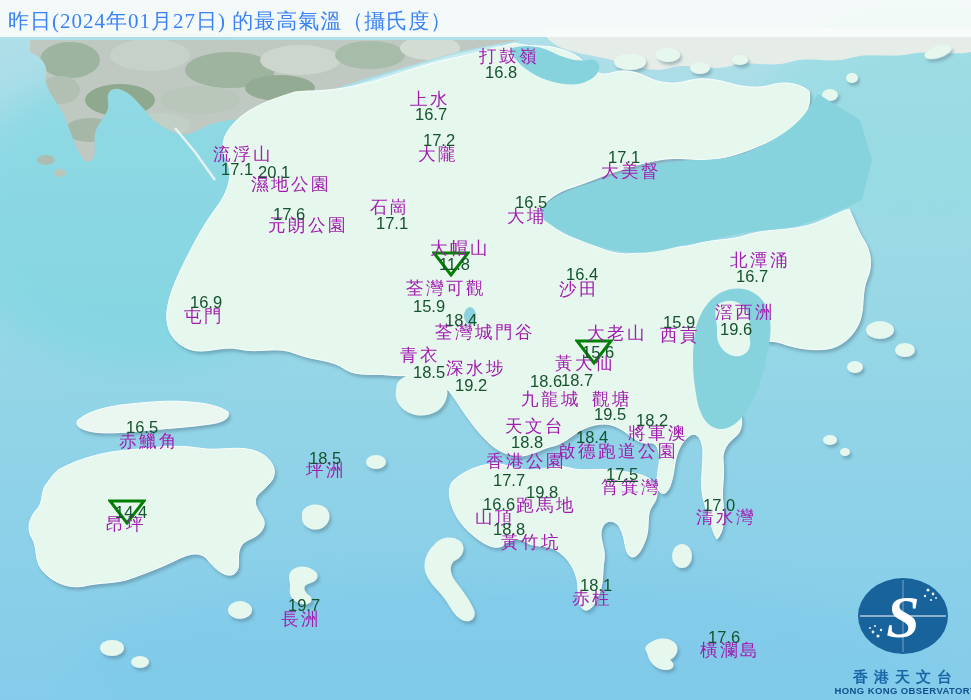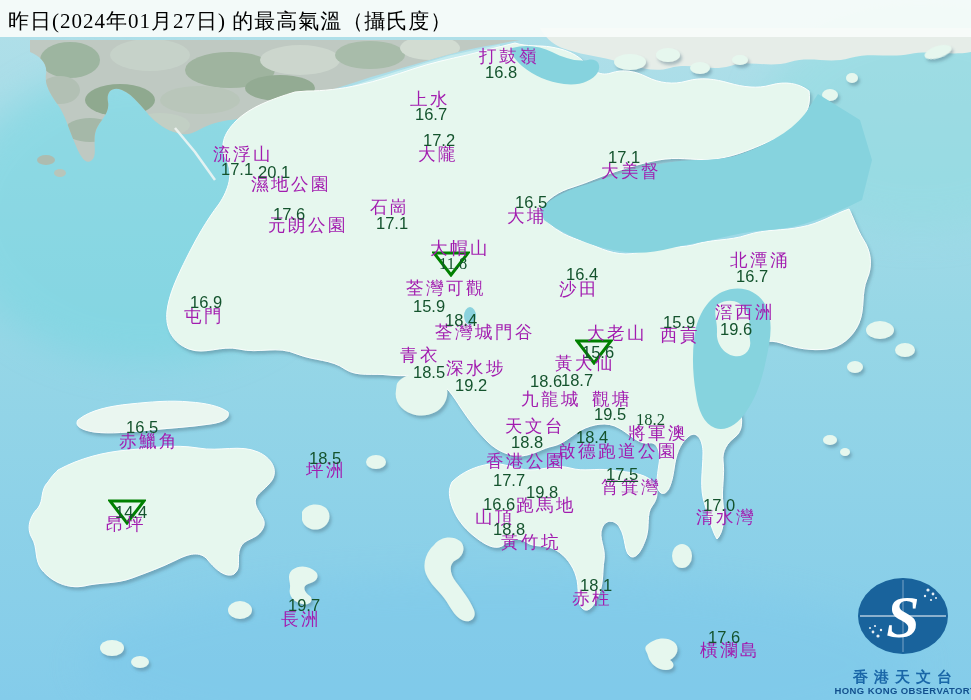--- a/index.html
+++ b/index.html
@@ -1,21 +1,21 @@
 <!DOCTYPE html>
 <html><head>
 <meta charset="utf-8">
 <style>
   html,body{margin:0;padding:0;background:#ffffff;}
   .screen{position:relative;width:971px;height:700px;overflow:hidden;
           font-family:"Liberation Sans",sans-serif;}
   .map-svg{position:absolute;left:0;top:0;width:971px;height:700px;}
   .titlebar{position:absolute;left:0;top:0;width:971px;height:37px;
             background:rgba(249,252,250,0.92);}
-  .title-text{position:absolute;left:8px;top:7px;font-size:21px;color:#000000;
+  .title-text{position:absolute;left:8px;top:7px;font-size:21px;color:#3b82f6;
               letter-spacing:1px;white-space:nowrap;
               font-family:"Liberation Serif","DejaVu Serif",serif;}
   .station-layer{position:absolute;left:0;top:0;width:971px;height:700px;}
   .sn{position:absolute;line-height:1;white-space:nowrap;color:#a21caf;
       font-size:17.5px;letter-spacing:2.5px;
       font-family:"Liberation Serif","DejaVu Serif",serif;}
   .sv{position:absolute;line-height:1;white-space:nowrap;color:#14532d;
       font-size:16.5px;font-family:"Liberation Sans","DejaVu Sans",sans-serif;}
   .tri{position:absolute;width:38px;height:26px;}
   .logo{position:absolute;left:840px;top:560px;width:131px;height:140px;
@@ -145,21 +145,21 @@
       <div class="sn" style="left: 268px; top: 217px;">元朗公園</div>
       <div class="sv" style="left: 273px; top: 206px;">17.6</div>
       <div class="sn" style="left: 370px; top: 199px;">石崗</div>
       <div class="sv" style="left: 376px; top: 215px;">17.1</div>
       <div class="sn" style="left: 507px; top: 208px;">大埔</div>
       <div class="sv" style="left: 515px; top: 194px;">16.5</div>
       <div class="tri" style="left: 432px; top: 251px;"><svg width="38" height="26">
           <polygon points="2,2 36,2 19,24" fill="none" stroke="#008000" stroke-width="3"></polygon>
         </svg></div>
       <div class="sn" style="left: 430px; top: 240px;">大帽山</div>
-      <div class="sv" style="left: 439px; top: 256px; font-family: Liberation Serif, serif;">11.8</div>
+      <div class="sv" style="left: 439px; top: 256px;">11.8</div>
       <div class="sn" style="left: 730px; top: 252px;">北潭涌</div>
       <div class="sv" style="left: 736px; top: 268px;">16.7</div>
       <div class="sn" style="left: 406px; top: 280px;">荃灣可觀</div>
       <div class="sv" style="left: 413px; top: 298px;">15.9</div>
       <div class="sn" style="left: 559px; top: 281px;">沙田</div>
       <div class="sv" style="left: 566px; top: 266px;">16.4</div>
       <div class="sn" style="left: 184px; top: 308px;">屯門</div>
       <div class="sv" style="left: 190px; top: 294px;">16.9</div>
       <div class="sn" style="left: 715px; top: 304px;">滘西洲</div>
       <div class="sv" style="left: 720px; top: 321px;">19.6</div>
@@ -180,21 +180,21 @@
       <div class="sv" style="left: 455px; top: 377px;">19.2</div>
       <div class="sn" style="left: 521px; top: 391px;">九龍城</div>
       <div class="sv" style="left: 530px; top: 373px;">18.6</div>
       <div class="sn" style="left: 592px; top: 391px;">觀塘</div>
       <div class="sv" style="left: 594px; top: 406px;">19.5</div>
       <div class="sn" style="left: 119px; top: 433px;">赤鱲角</div>
       <div class="sv" style="left: 126px; top: 419px;">16.5</div>
       <div class="sn" style="left: 505px; top: 418px;">天文台</div>
       <div class="sv" style="left: 511px; top: 434px;">18.8</div>
       <div class="sn" style="left: 628px; top: 425px;">將軍澳</div>
-      <div class="sv" style="left: 636px; top: 412px; font-family: Liberation Serif, serif;">18.2</div>
+      <div class="sv" style="left: 636px; top: 412px;">18.2</div>
       <div class="sn" style="left: 558px; top: 443px;">啟德跑道公園</div>
       <div class="sv" style="left: 576px; top: 429px;">18.4</div>
       <div class="sn" style="left: 306px; top: 462px;">坪洲</div>
       <div class="sv" style="left: 309px; top: 450px;">18.5</div>
       <div class="sn" style="left: 486px; top: 453px;">香港公園</div>
       <div class="sv" style="left: 493px; top: 472px;">17.7</div>
       <div class="sn" style="left: 601px; top: 479px;">筲箕灣</div>
       <div class="sv" style="left: 606px; top: 466px; text-decoration: underline;">17.5</div>
       <div class="tri" style="left: 108px; top: 499px;"><svg width="38" height="26">
           <polygon points="2,2 36,2 19,24" fill="none" stroke="#008000" stroke-width="3"></polygon>

